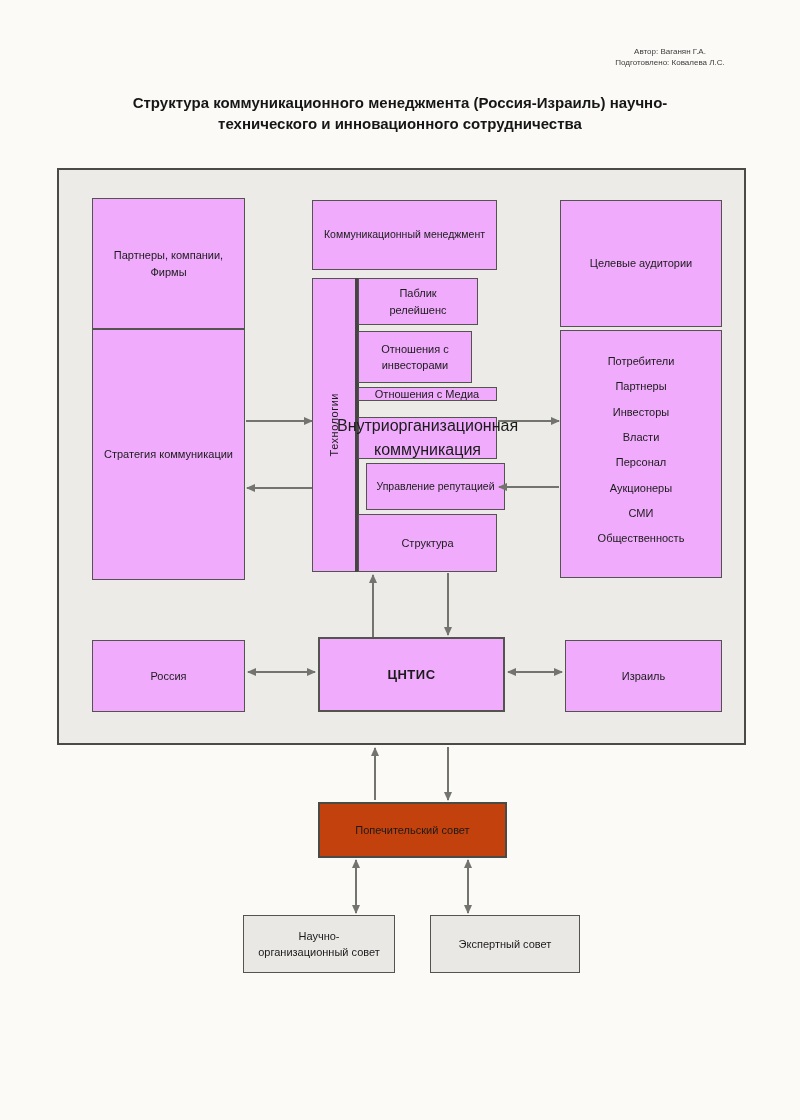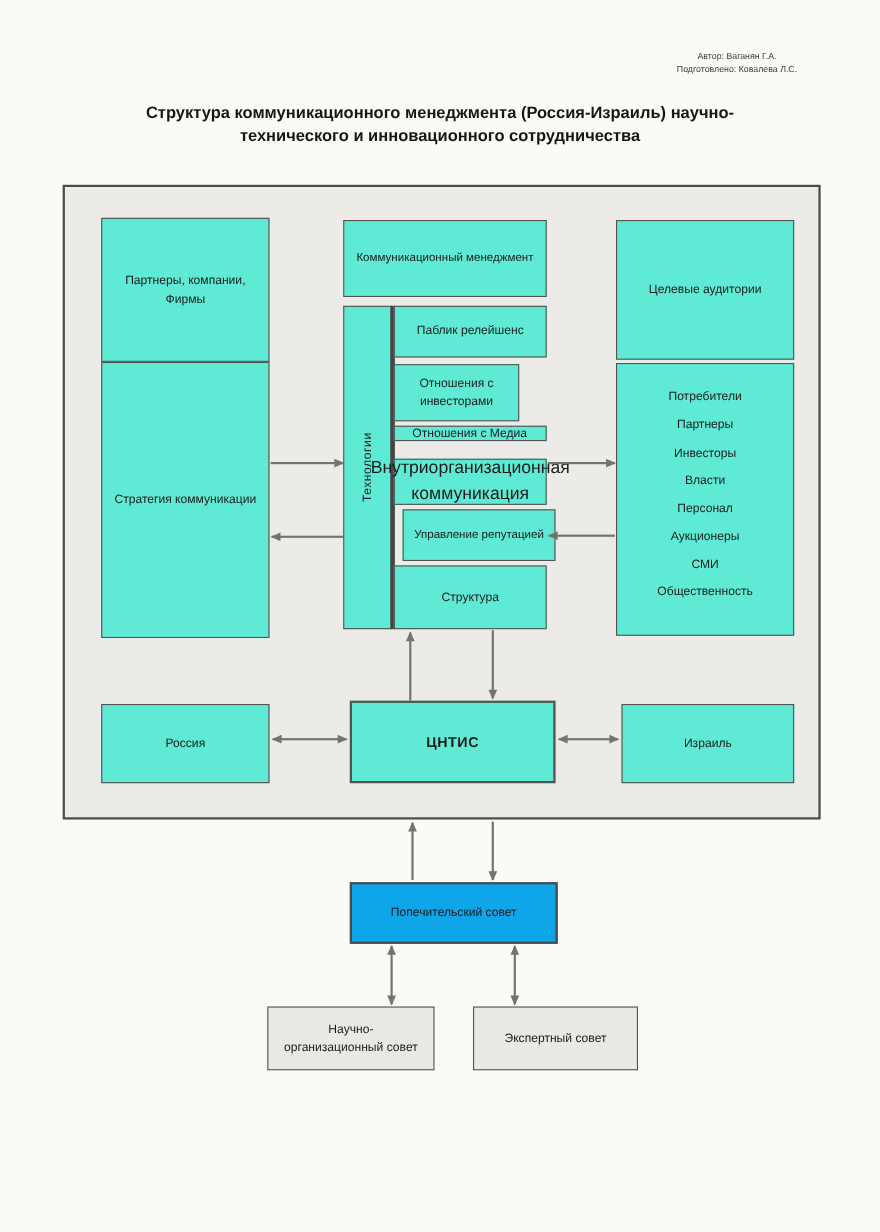--- a/index.html
+++ b/index.html
@@ -19,21 +19,21 @@
     margin:0; font-size:15px; line-height:21px; font-weight:bold;
     text-align:center; color:#161616;
   }
 
   .outer-frame {
     position:absolute; left:57px; top:168px; width:689px; height:577px;
     background:#ecebe8; border:2px solid #4a4a47;
   }
 
   .box {
-    position:absolute; background:#5eead4; border:1.5px solid #53534f;
+    position:absolute; background:#f0abfc; border:1.5px solid #53534f;
     display:flex; align-items:center; justify-content:center;
     text-align:center; font-size:11px; line-height:1.5; color:#1b1b1b;
   }
   .bold-label { font-weight:bold; font-size:13px; letter-spacing:.5px; }
 
   .vtext {
     writing-mode:vertical-rl; transform:rotate(180deg);
     font-size:11px; letter-spacing:.5px;
   }
   .thick-divider {
@@ -43,21 +43,21 @@
 
   .tool { padding:0 12px; }
   .tool-tight { padding:0 2px; font-size:16px; }
 
   .aud-list {
     flex-direction:column; justify-content:space-between;
     padding:22px 4px 30px 4px; align-items:center;
   }
   .aud-item { display:block; }
 
-  .trustee { background:#0ea5e9; border:2px solid #4a4a47; }
+  .trustee { background:#c2410c; border:2px solid #4a4a47; }
   .council { background:#e9e8e5; padding:0 10px; }
 
   
   .arr { position:absolute; background:#74746f; }
   .arr.h { height:1.5px; }
   .arr.v { width:1.5px; }
   .ah { position:absolute; width:0; height:0; }
   .ah-right { right:-1px; top:50%; transform:translateY(-50%);
     border-top:4px solid transparent; border-bottom:4px solid transparent; border-left:9px solid #74746f; }
   .ah-left { left:-1px; top:50%; transform:translateY(-50%);
@@ -84,21 +84,21 @@
   <div class="box" style="left:92px; top:198px; width:153px; height:131px; padding:0 14px;">Партнеры, компании, Фирмы</div>
   <div class="box" style="left:92px; top:329px; width:153px; height:251px; padding:0 8px;">Стратегия коммуникации</div>
 
   <div class="box" style="left:312px; top:200px; width:185px; height:70px; font-size:10.5px;">Коммуникационный менеджмент</div>
 
   <div class="box" style="left:312px; top:278px; width:44px; height:294px;">
     <span class="vtext">Технологии</span>
   </div>
   <div class="thick-divider"></div>
 
-  <div class="box tool" style="left:358px; top:278px; width:139px; height:47px;text-align:center;">Паблик релейшенс</div>
+  <div class="box tool" style="left:358px; top:278px; width:120px; height:47px;text-align:center;">Паблик релейшенс</div>
   <div class="box tool" style="left:358px; top:331px; width:114px; height:52px;">Отношения с инвесторами</div>
   <div class="box tool" style="left:358px; top:387px; width:139px; height:14px;padding-left:11px;">Отношения с Медиа</div>
   <div class="box tool-tight" style="left:358px; top:417px; width:139px; height:42px;">Внутриорганизационная коммуникация</div>
   <div class="box tool-tight" style="left:366px; top:463px; width:139px; height:47px; font-size:10.5px;">Управление репутацией</div>
   <div class="box tool" style="left:358px; top:514px; width:139px; height:58px;">Структура</div>
 
   <div class="box" style="left:560px; top:200px; width:162px; height:127px;">Целевые аудитории</div>
 
   <div class="box aud-list" style="left:560px; top:330px; width:162px; height:248px;">
     <span class="aud-item">Потребители</span>

